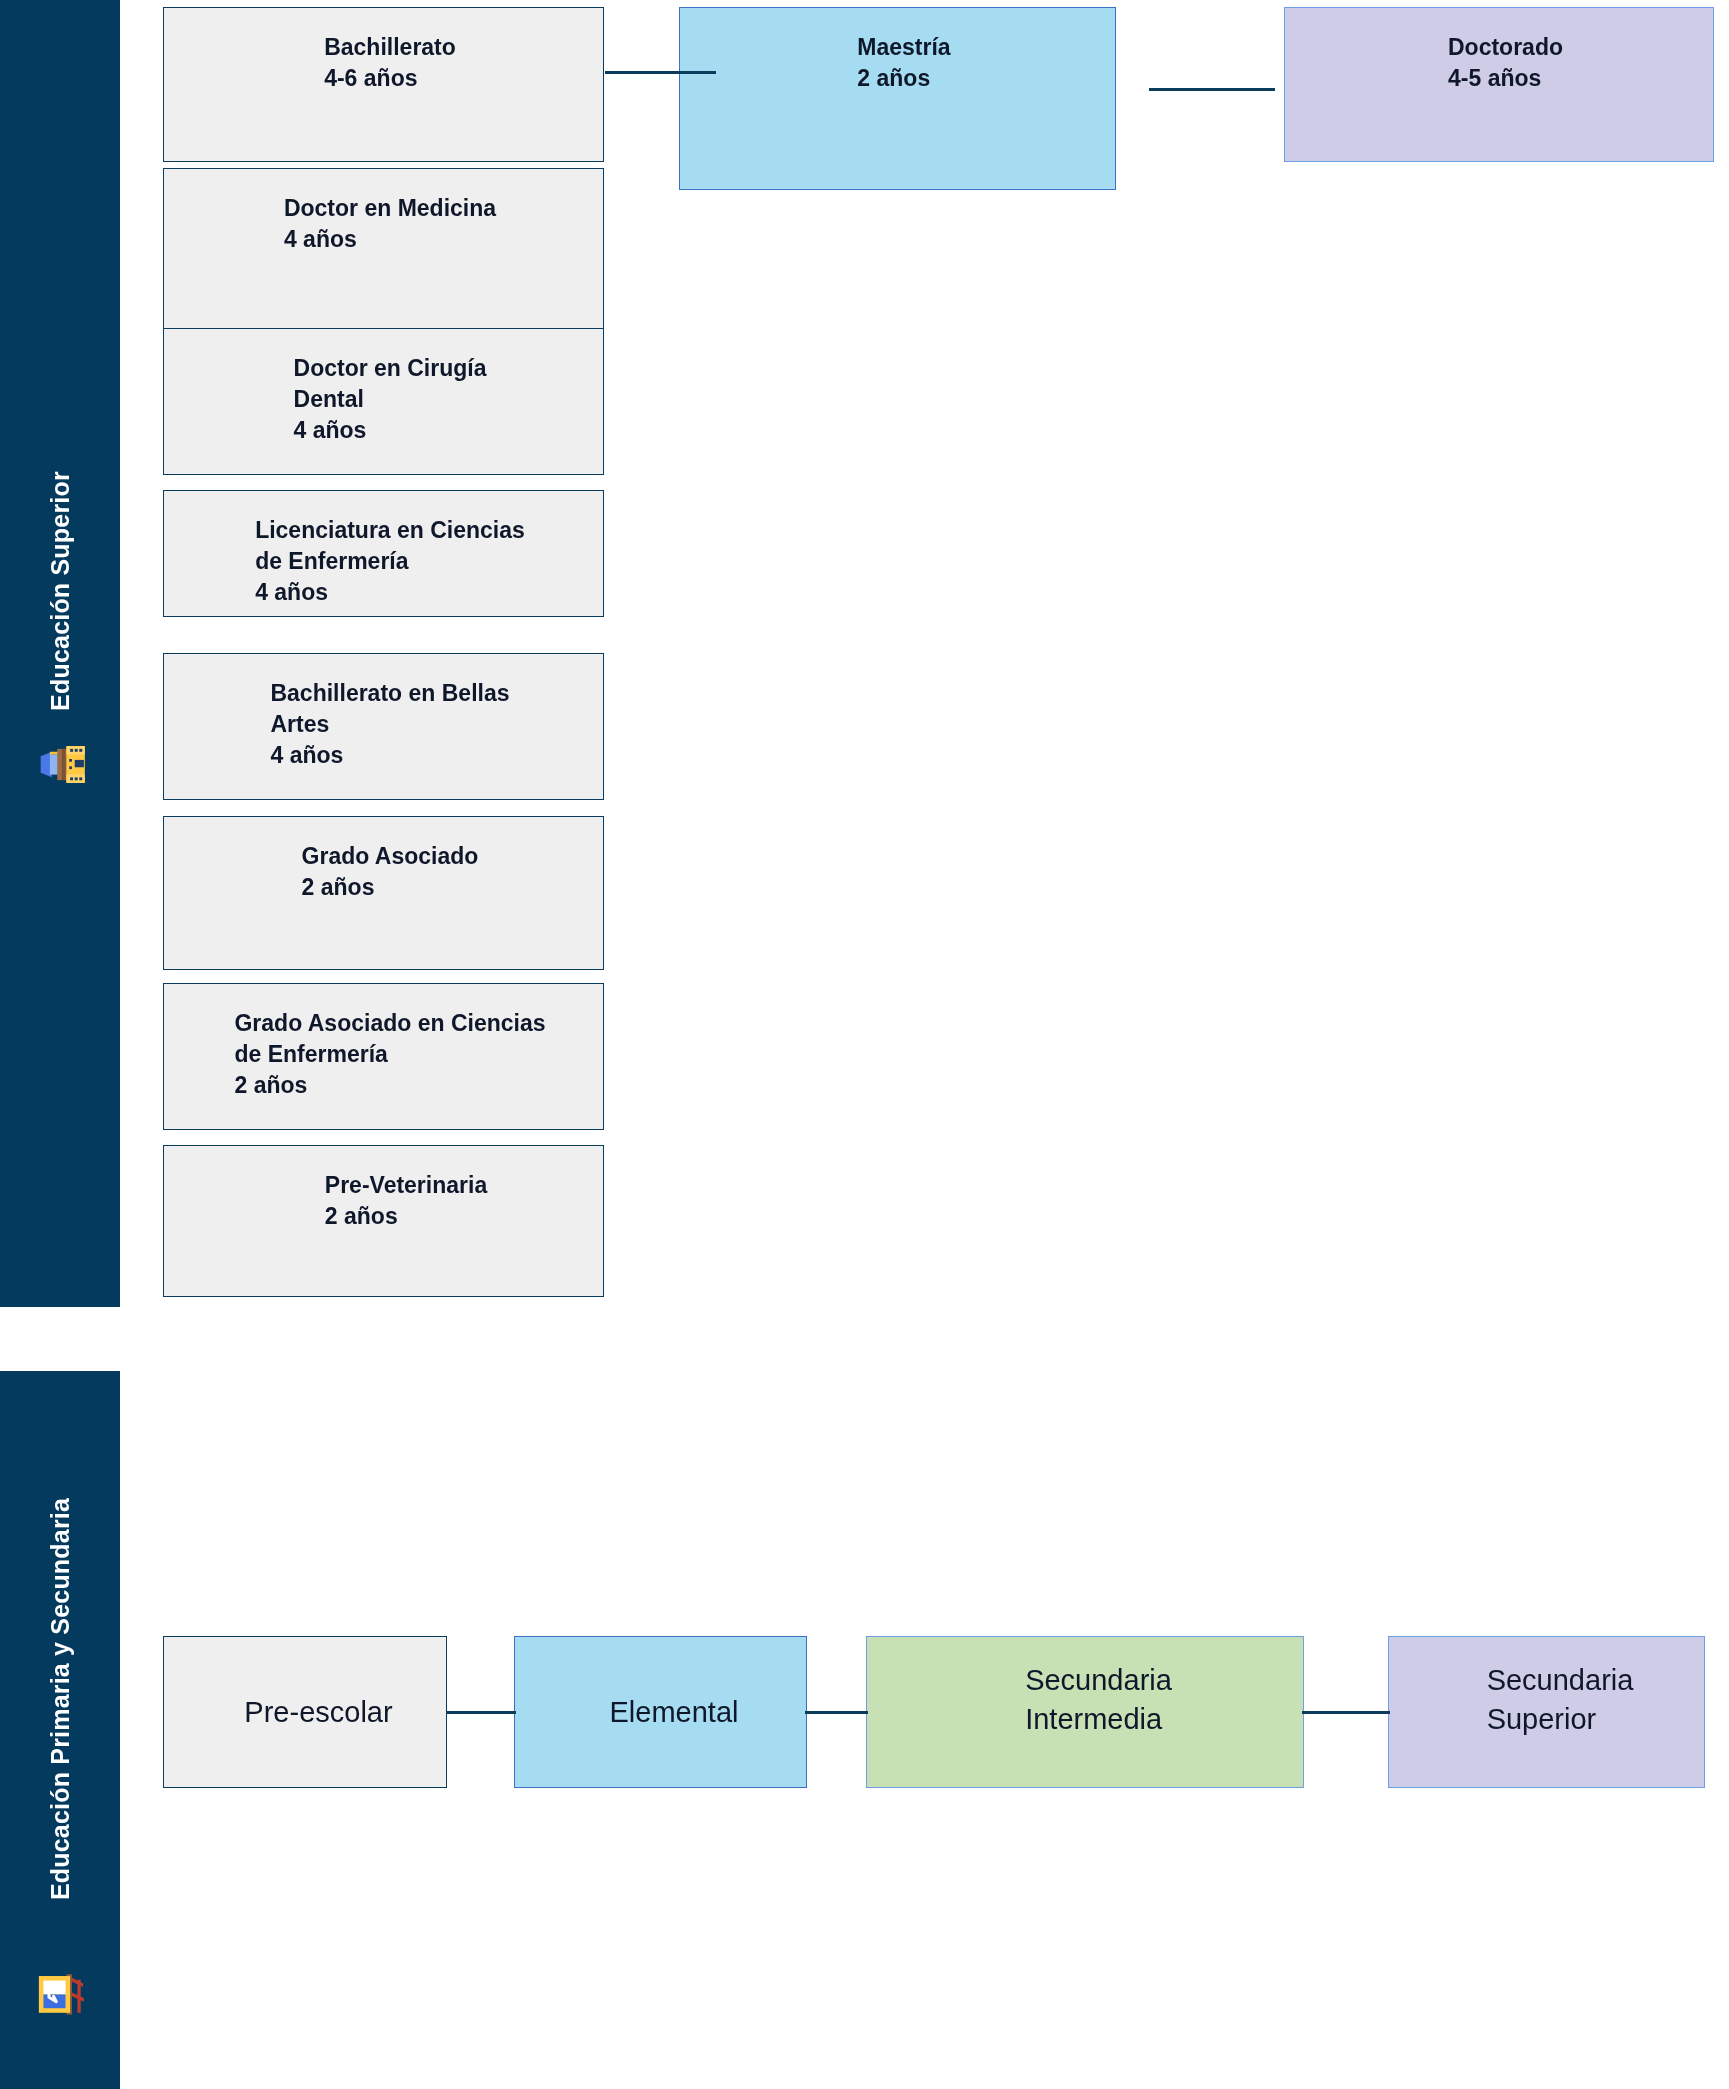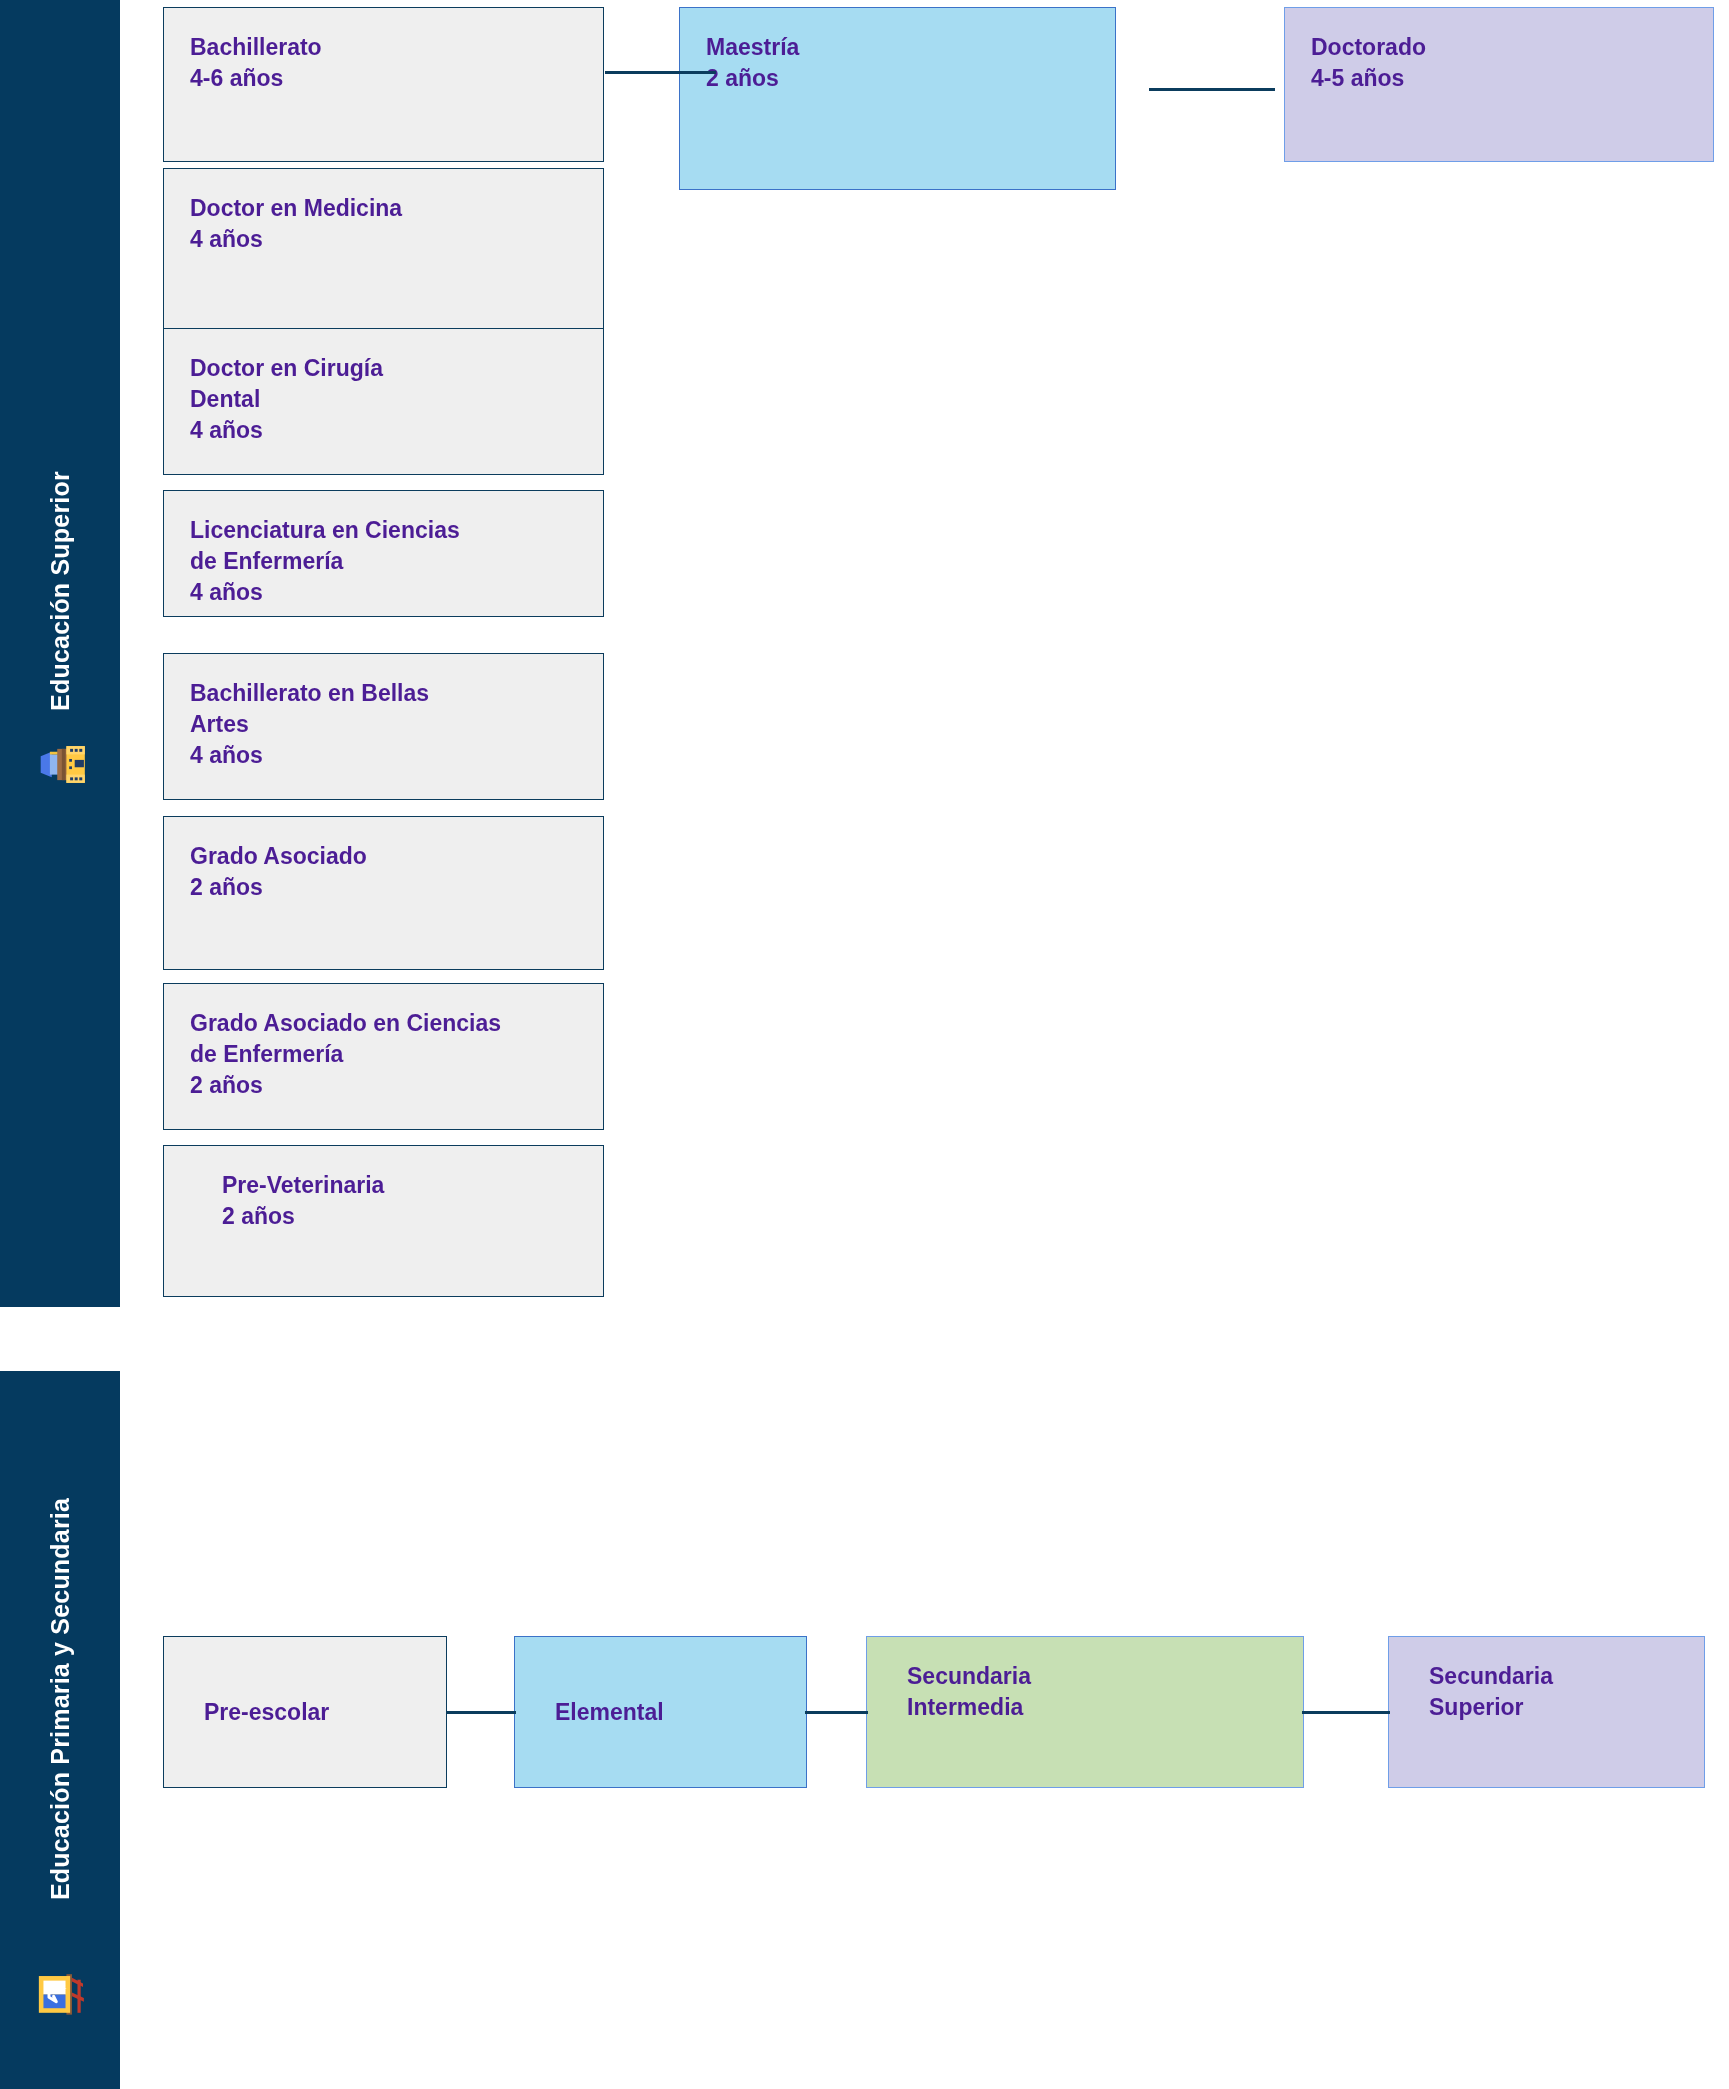--- a/index.html
+++ b/index.html
@@ -57,22 +57,23 @@
   #icon-higher { top: 736px; }
   #icon-basic  { top: 1965px; }
 
   
   .node {
     position: absolute;
     box-sizing: border-box;
     border: 1.8px solid #0B3C5D;
     display: flex;
     align-items: center;
-    color: #4c1d95;
+    color: #0f172a;
     line-height: 1.34;
+    justify-content: center;
   }
   .node .node-text {
     padding-left: 26px;
     padding-right: 13px;
     white-space: pre-line;
   }
 
   
   .node.gray {
     background: #EFEFEF;
@@ -89,22 +90,22 @@
   .node.purple {
     background: #CFCCE8;
     border-color: #6F9EE8;
   }
 
   .higher .node-text {
     font-weight: bold;
     font-size: 23px;
   }
   .basic .node-text {
-    font-weight: bold;
-    font-size: 23px;
+    font-weight: normal;
+    font-size: 29px;
     padding-left: 40px;
   }
 
   
   .node.align-top .node-text {
     align-self: flex-start;
     margin-top: 24px;
   }
 
   

